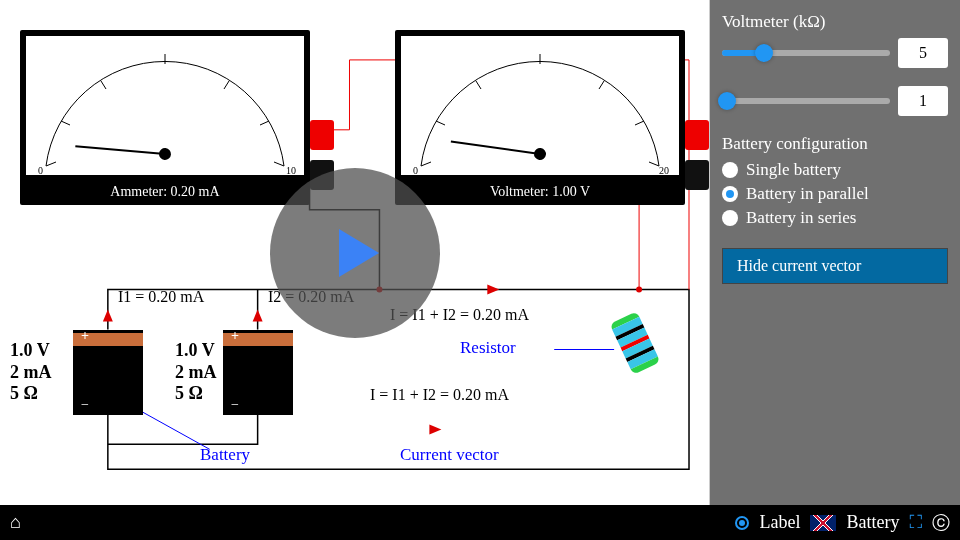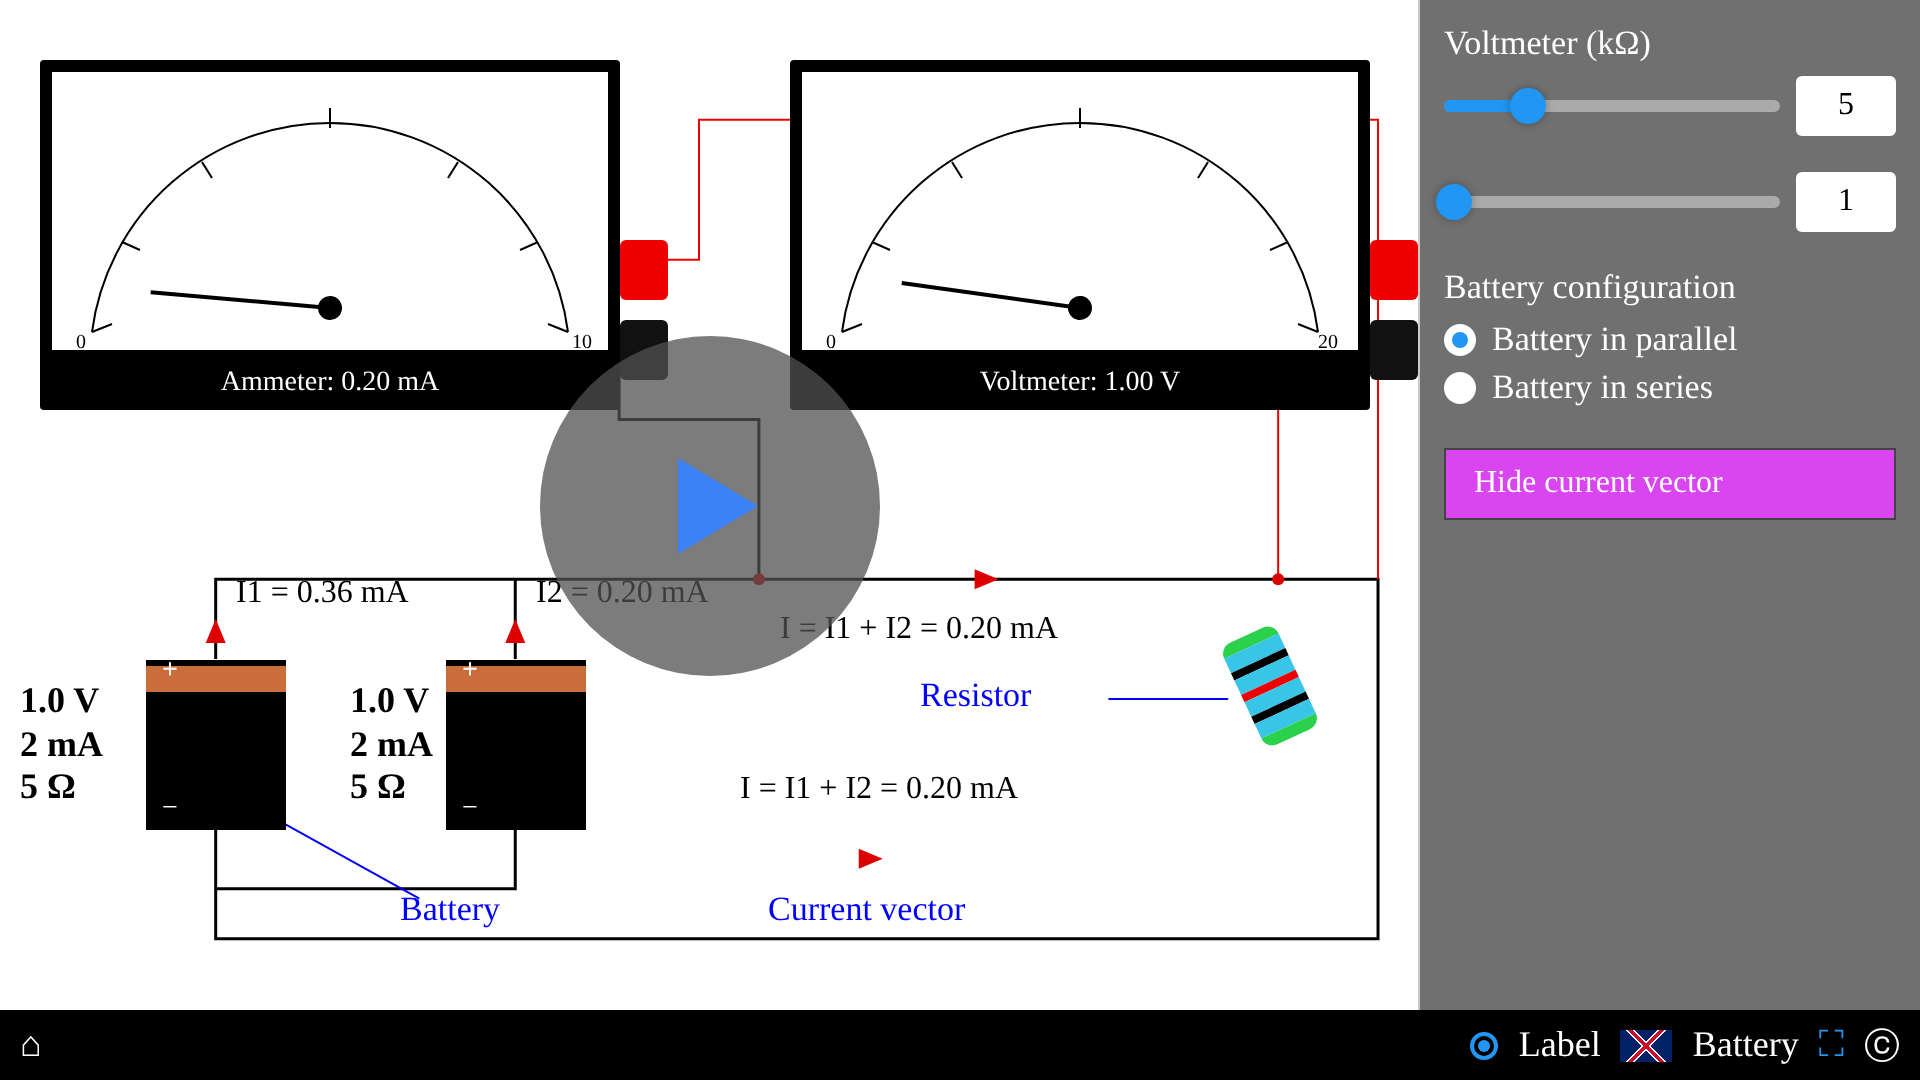--- a/index.html
+++ b/index.html
@@ -9,21 +9,21 @@
 .side{width:250px;background:#707070;padding:12px;color:#fff;font-size:17px}
 .side label{display:block;margin-bottom:6px}
 .slider-row{display:flex;align-items:center;gap:8px;margin-bottom:18px}
 .slider{flex:1;height:6px;background:#aaa;border-radius:3px;position:relative;cursor:pointer}
 .slider .fill{height:100%;background:#2196f3;border-radius:3px}
 .slider .thumb{position:absolute;width:18px;height:18px;background:#2196f3;border-radius:50%;top:-6px;transform:translateX(-50%);box-shadow:0 0 4px rgba(0,0,0,.3)}
 .valbox{width:50px;height:30px;background:#fff;color:#000;text-align:center;line-height:30px;border-radius:3px;font-size:16px}
 .radio-row{display:flex;align-items:center;gap:8px;margin:4px 0;cursor:pointer}
 .radio{width:16px;height:16px;border-radius:50%;background:#fff;display:flex;align-items:center;justify-content:center}
 .radio.sel::after{content:"";width:8px;height:8px;border-radius:50%;background:#2196f3}
-.btn{background:#d946ef;color:#fff;padding:8px 14px;font-size:16px;margin-top:20px;cursor:pointer;border:1px solid #444}
+.btn{background:#0369a1;color:#fff;padding:8px 14px;font-size:16px;margin-top:20px;cursor:pointer;border:1px solid #444}
 .footer{height:35px;background:#000;color:#fff;display:flex;align-items:center;padding:0 10px;font-size:18px;gap:10px}
 .footer .home{font-size:18px}
 .footer .spacer{flex:1}
 .footer .lbl-toggle{width:14px;height:14px;border-radius:50%;border:2px solid #2196f3;display:inline-flex;align-items:center;justify-content:center}
 .footer .lbl-toggle.on::after{content:"";width:6px;height:6px;border-radius:50%;background:#2196f3}
 .flag{width:26px;height:16px;background:linear-gradient(#012169,#012169);position:relative;display:inline-block}
 .flag::before{content:"";position:absolute;inset:0;background:linear-gradient(45deg,transparent 45%,#fff 45%,#fff 55%,transparent 55%),linear-gradient(-45deg,transparent 45%,#fff 45%,#fff 55%,transparent 55%)}
 .flag::after{content:"";position:absolute;inset:0;background:linear-gradient(45deg,transparent 47%,#c8102e 47%,#c8102e 53%,transparent 53%),linear-gradient(-45deg,transparent 47%,#c8102e 47%,#c8102e 53%,transparent 53%)}
 .meter{position:absolute;background:#000;border-radius:2px}
 .meter .face{position:absolute;inset:6px 6px 30px 6px;background:#fff;overflow:hidden}
@@ -159,28 +159,28 @@
       <div class="band" style="background:#39c5e8"></div>
       <div class="band" style="background:#000;height:4px"></div>
       <div class="band" style="background:#39c5e8"></div>
       <div class="band" style="background:#e00;height:4px"></div>
       <div class="band" style="background:#39c5e8"></div>
       <div class="band" style="background:#000;height:4px"></div>
       <div class="band" style="background:#39c5e8"></div>
       <div class="band" style="background:#2bd14a;height:6px;border-radius:0 0 6px 6px"></div>
     </div>
 
-    <div class="curlabel" style="left:118px;top:288px">I1 = 0.36 mA</div>
+    <div class="curlabel" style="left:118px;top:288px">I1 = 0.20 mA</div>
     <div class="curlabel" style="left:268px;top:288px">I2 = 0.20 mA</div>
     <div class="curlabel" style="left:390px;top:306px">I = I1 + I2 = 0.20 mA</div>
     <div class="curlabel" style="left:370px;top:386px">I = I1 + I2 = 0.20 mA</div>
 
     <div class="annot" style="left:200px;top:445px">Battery</div>
     <div class="annot" style="left:460px;top:338px">Resistor</div>
-    <div class="annot" style="left:384px;top:445px">Current vector</div>
+    <div class="annot" style="left:400px;top:445px">Current vector</div>
 
     <div class="play">
       <svg viewBox="0 0 100 100">
           <polygon points="30,20 30,80 80,50" fill="#3b82f6"></polygon>
         </svg>
     </div>
   </div>
 
   <div class="side">
     <label>Voltmeter (kΩ)</label>
@@ -194,20 +194,24 @@
 
     <div class="slider-row">
       <div class="slider">
         <div class="fill" style="width:3%"></div>
           <div class="thumb" style="left:3%"></div>
       </div>
       <div class="valbox">1</div>
     </div>
 
     <label>Battery configuration</label>
+    <div class="radio-row">
+      <span class="radio"></span>
+        <span>Single battery</span>
+    </div>
     <div class="radio-row">
       <span class="radio sel"></span>
         <span>Battery in parallel</span>
     </div>
     <div class="radio-row">
       <span class="radio"></span>
         <span>Battery in series</span>
     </div>
 
     <div class="btn">Hide current vector</div>

